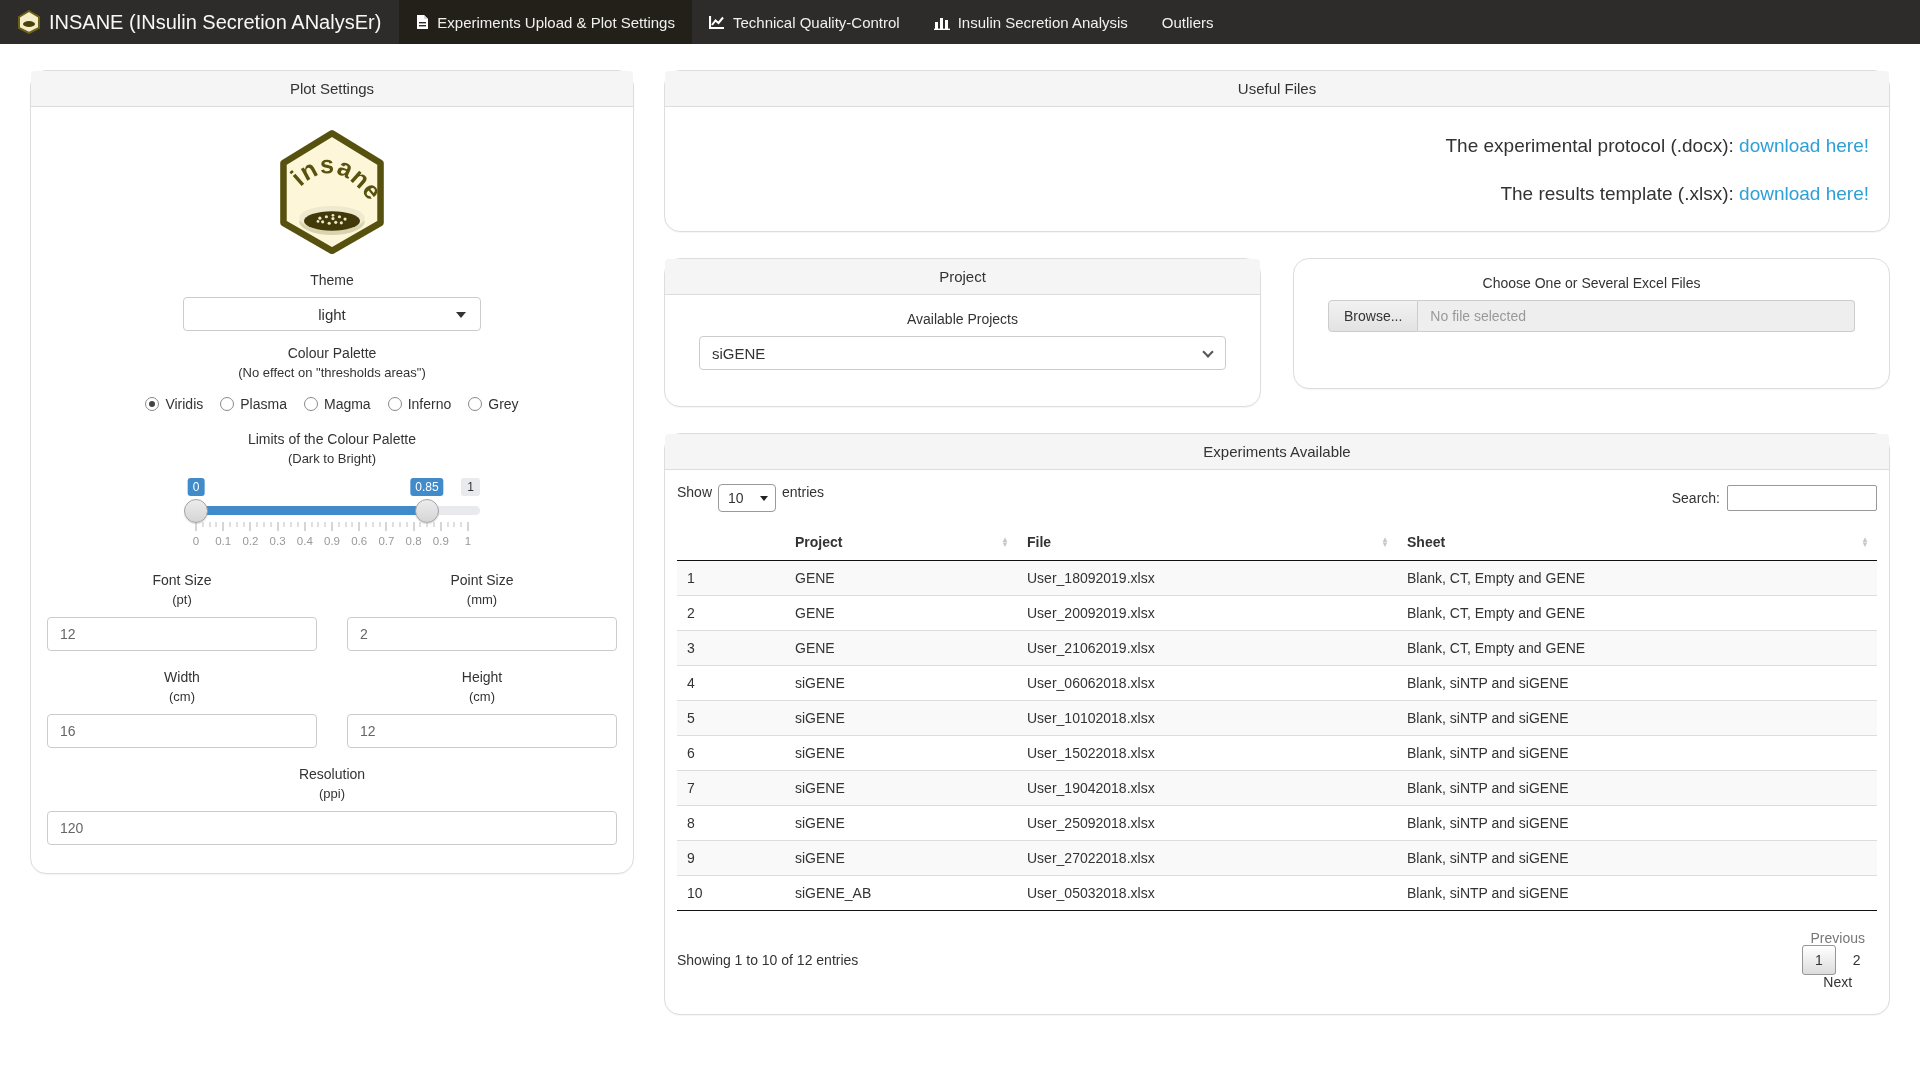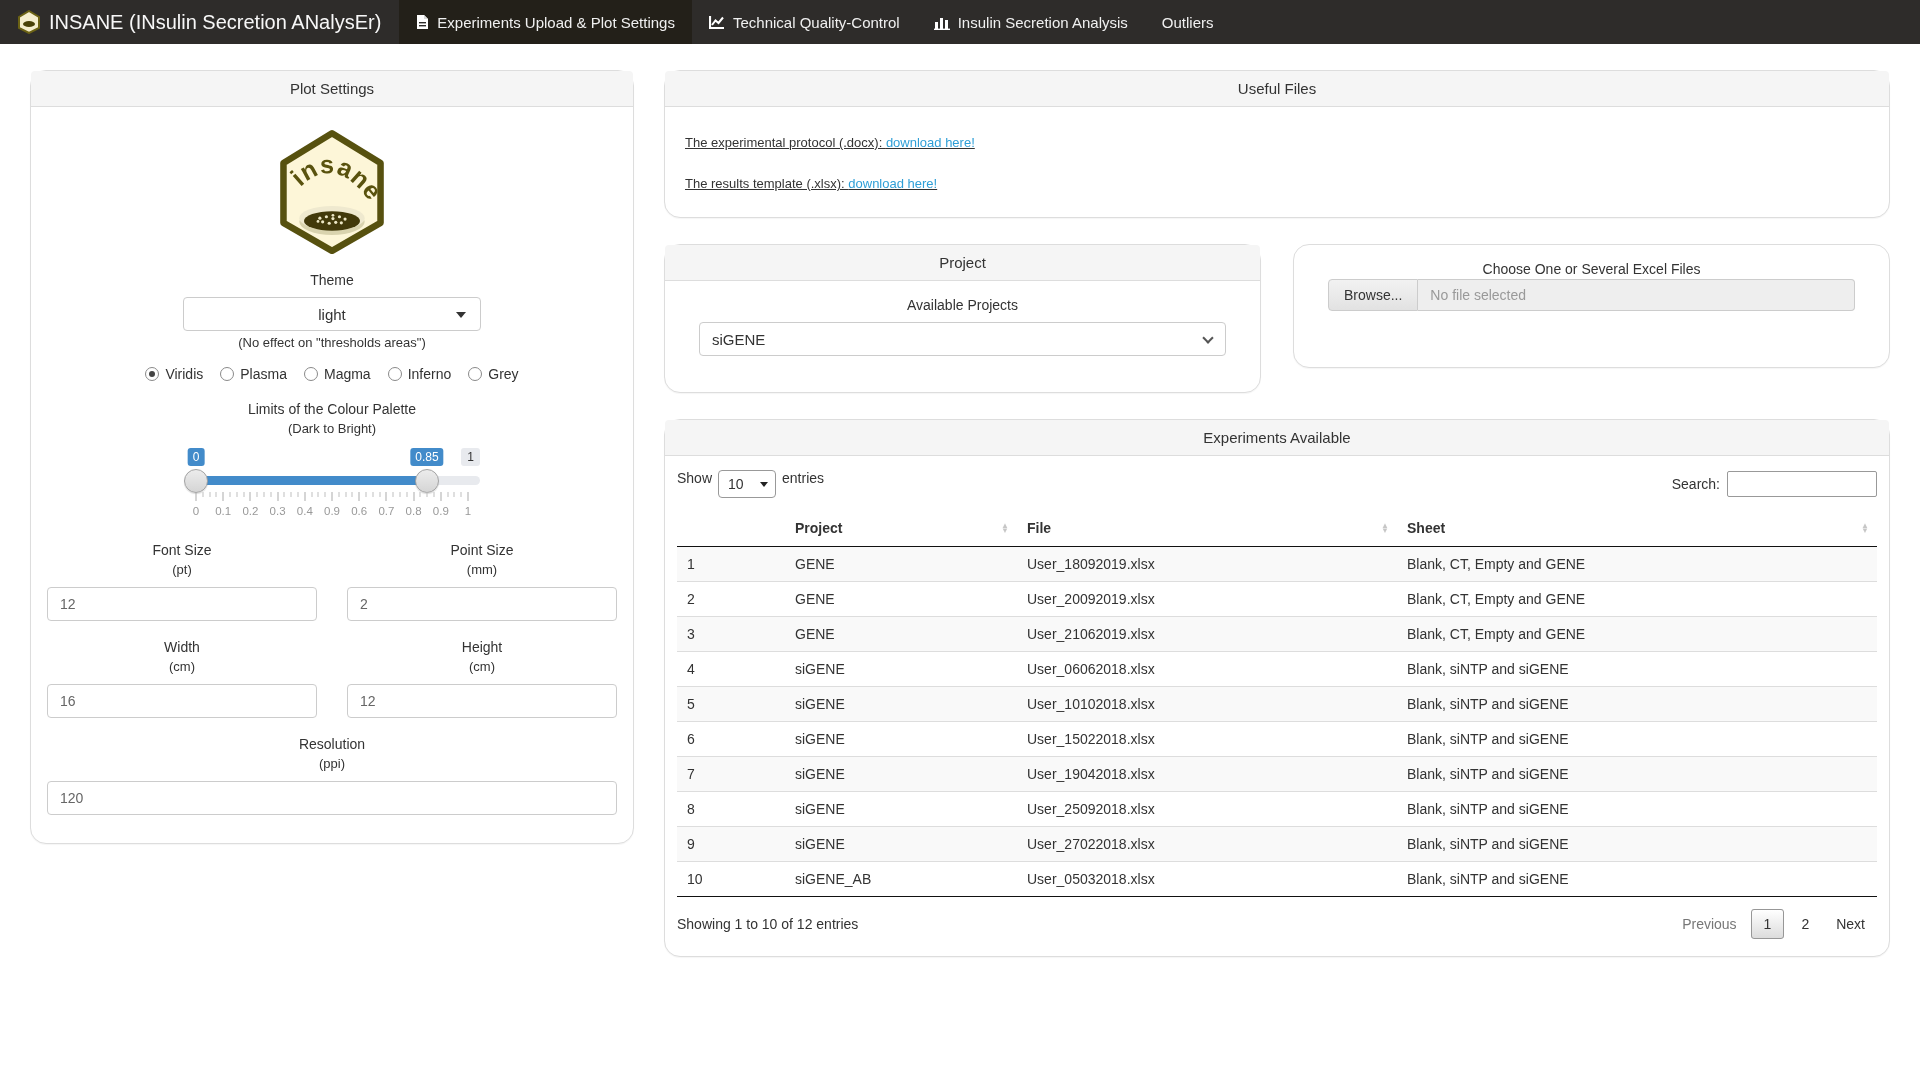--- a/index.html
+++ b/index.html
@@ -57,36 +57,36 @@
   .tick-label { position:absolute; top:13px; transform:translateX(-50%); font-size:11.5px; color:#999; }
 
   .field-row { display:flex; gap:30px; margin-top:18px; }
   .field { flex:1; text-align:center; }
   .field input, .res-input { width:100%; height:34px; border:1px solid #ccc; border-radius:4px;
                padding:6px 12px; font-size:14px; color:#666; background:#fff; font-family:inherit; text-align:left; }
   .field .inp-wrap { margin-top:10px; }
   .res-field { width:298px; margin:0 auto; }
 
   
-  .uf-body { padding:20px 20px 26px; text-align:left; font-size:13px; color:#333;text-decoration:underline; }
+  .uf-body { padding:20px 20px 26px; text-align:right; font-size:19px; color:#333; }
   .uf-line { margin-top:8px; }
   .uf-line + .uf-line { margin-top:26px; }
   a.dl-link { color:#2f9fd7; text-decoration:none; }
 
   .two-col { display:flex; gap:32px; align-items:flex-start; }
   .two-col .panel { flex:1; }
 
   .proj-body { padding:16px 34px 36px; text-align:center; }
   .proj-select { width:100%; height:34px; margin-top:9px; border:1px solid #ccc; border-radius:4px;
                  display:flex; align-items:center; position:relative; padding:0 12px; font-size:15px; color:#333; cursor:pointer; }
   .proj-select .chev { position:absolute; right:13px; top:11px; width:8px; height:8px;
                  border-right:2px solid #555; border-bottom:2px solid #555; transform:rotate(45deg); }
 
   .upl-body { padding:16px 34px 56px; text-align:center; }
-  .input-group { display:flex; margin-top:2px; width:100%; }
+  .input-group { display:flex; margin-top:9px; width:100%; }
   .browse-btn { flex:0 0 auto; padding:7px 15px; background:linear-gradient(#f2f2f2,#e2e2e2); border:1px solid #ccc;
                 border-radius:4px 0 0 4px; font-size:14px; color:#333; cursor:pointer; }
   .file-box { flex:1; background:#eee; border:1px solid #ccc; border-left:none; border-radius:0 4px 4px 0;
               display:flex; align-items:center; padding:0 12px; color:#999; font-size:14px; }
 
   
   .exp-body { padding:14px 12px 18px; }
   .tbl-controls { display:flex; justify-content:space-between; align-items:center; font-size:14px; color:#333; }
   .show-group { display:flex; gap:6px; }
   .len-select { width:58px; height:28px; border:1px solid #999; border-radius:4px; background:#fff;
@@ -101,21 +101,21 @@
   table.exp th:nth-child(1){ width:108px; }
   table.exp th:nth-child(2){ width:232px; }
   table.exp th:nth-child(3){ width:380px; }
   .sort-icons { position:absolute; right:8px; top:50%; transform:translateY(-50%); display:flex; flex-direction:column; opacity:.22; }
   .sort-icons i { font-style:normal; font-size:8px; line-height:5px; color:#000; }
   table.exp td { padding:9px 10px; border-top:1px solid #ddd; color:#333; }
   table.exp tr.odd { background:#f9f9f9; }
   table.exp tbody tr:last-child td { border-bottom:1px solid #111; }
 
   .tbl-footer { display:flex; justify-content:space-between; align-items:center; margin-top:13px; font-size:14px; }
-  .pagination { display:flex; align-items:center; }
+  .pagination { display:flex; align-items:center;flex-direction:column; }
   .page-prev { color:#777; padding:6px 12px; cursor:default; }
   .page-next { color:#333; padding:6px 12px; cursor:pointer; }
   .page-btn { color:#333; padding:6px 12px; margin:0 2px; cursor:pointer; border:1px solid transparent; border-radius:3px; }
   .page-btn.current { border:1px solid #979797; background:linear-gradient(#fff,#dcdcdc); padding:6px 12px; }
 </style>
 </head>
 <body>
 
 <div class="navbar">
   <div class="brand">
@@ -194,20 +194,21 @@
             </g>
           </svg>
         </div>
 
         <div class="ctl-label">Theme</div>
         <div class="custom-select">
           <span>light</span>
           <span class="caret-down"></span>
         </div>
 
+        <div class="ctl-label">Colour Palette</div>
         <div class="ctl-sublabel">(No effect on "thresholds areas")</div>
         <div class="radio-row">
             <label class="radio-opt">
               <span class="radio-circle checked"></span>
               <span>Viridis</span>
             </label>
             <label class="radio-opt">
               <span class="radio-circle"></span>
               <span>Plasma</span>
             </label>

